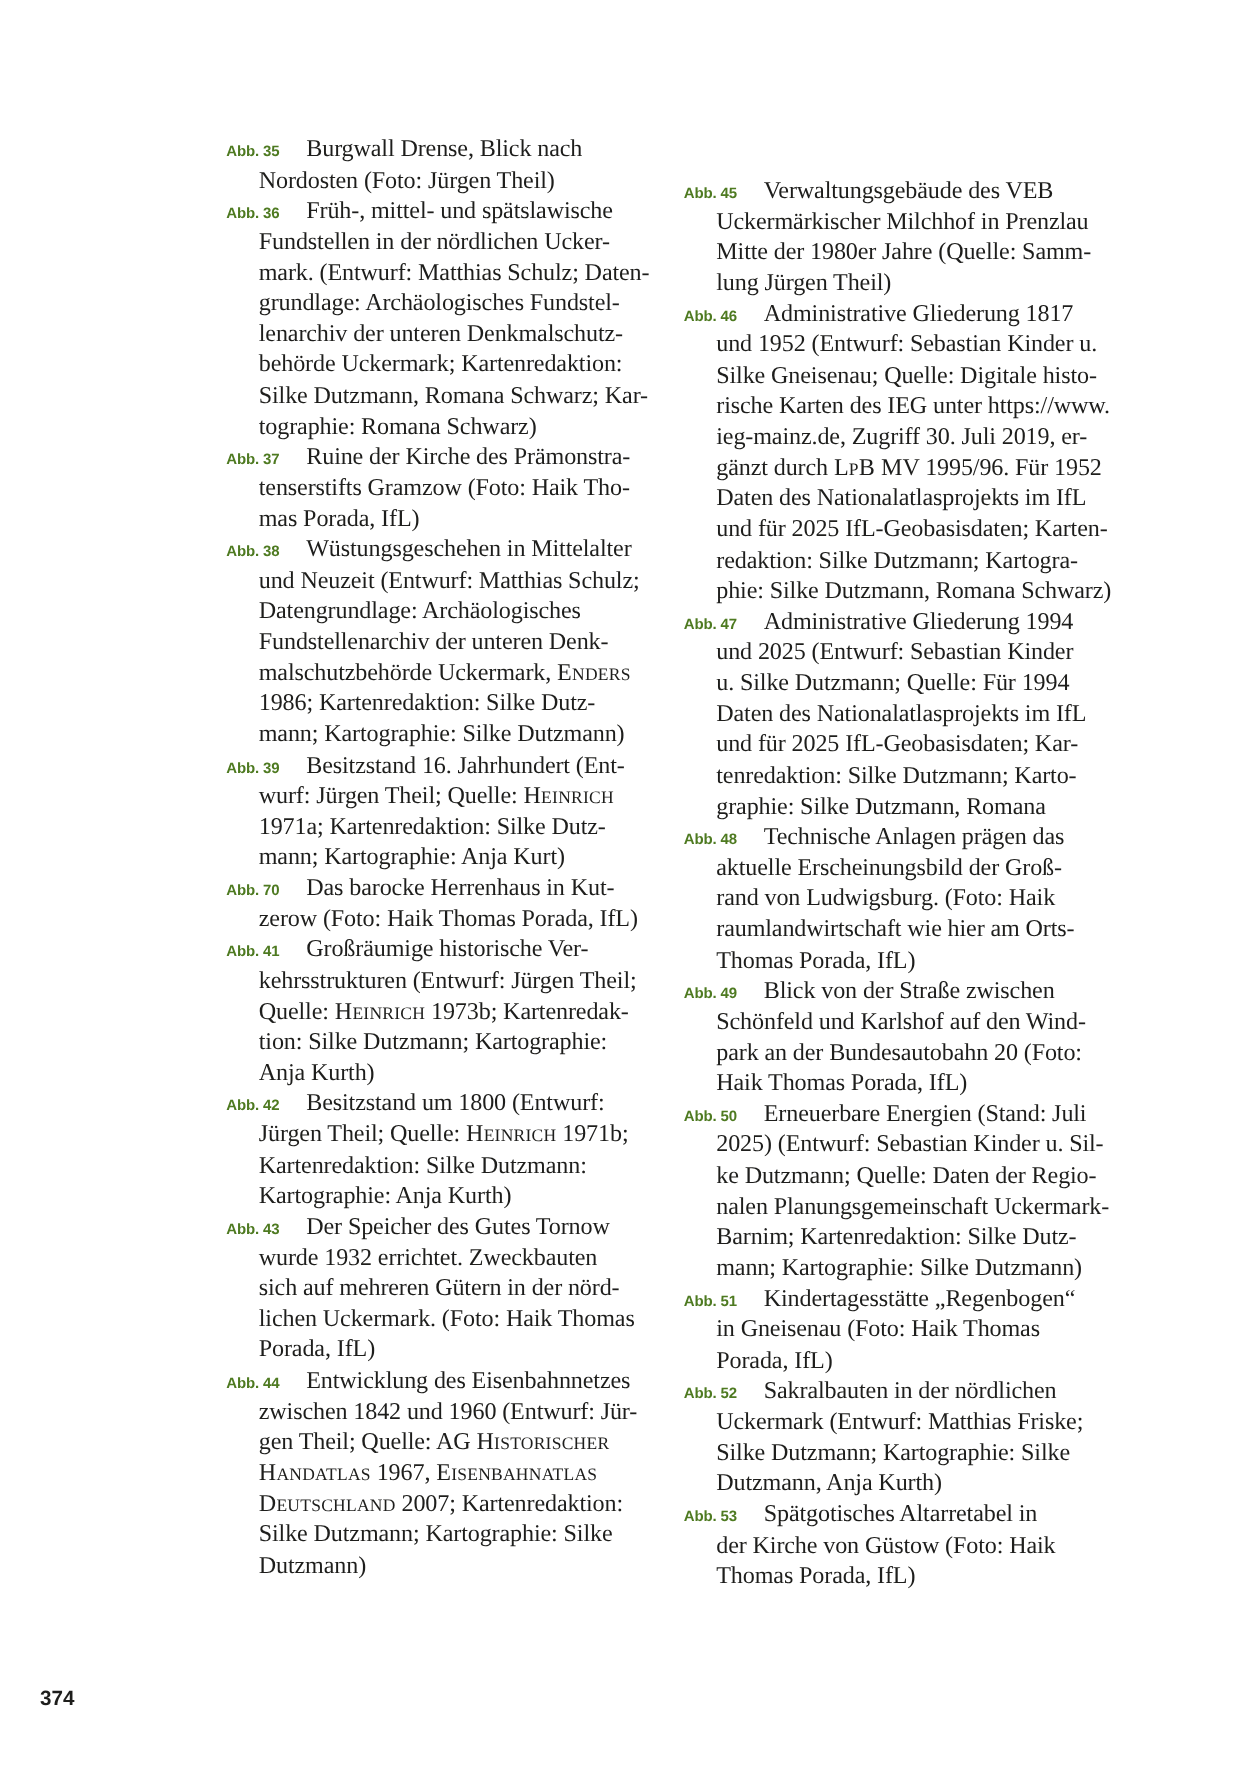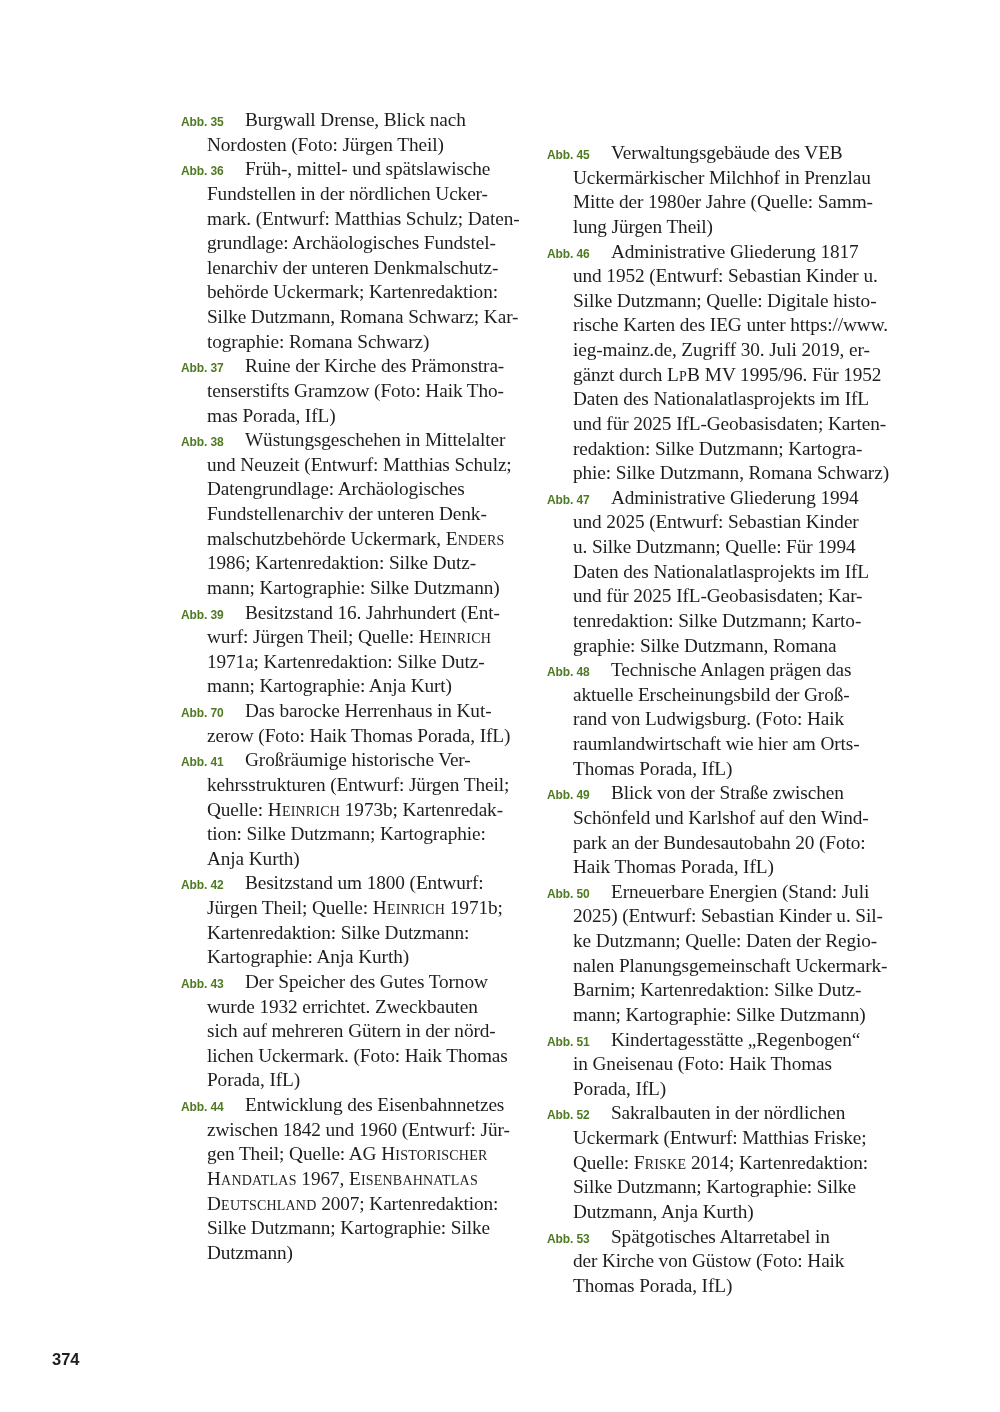--- a/index.html
+++ b/index.html
@@ -36,21 +36,21 @@
     display: inline-block;
     width: 56px;
     margin-right: 8px;
   }
   .sc {
     font-variant-caps: small-caps;
     letter-spacing: 0.2px;
   }
   .page-number {
     position: absolute;
-    left: 52px;
+    left: 32px;
     top: 1350px;
     font-family: "Liberation Sans", sans-serif;
     font-weight: bold;
     font-size: 16.5px;
     color: var(--ink, #1e1e1c);
   }
 </style>
 </head>
 <body style="--accent: #4e7a21; --ink: #1e1e1c;">
 
@@ -127,21 +127,21 @@
   <section class="col" id="col-right">
       <div>
         <div class="line first"><span class="fig-label">Abb. 45</span>Verwaltungsgebäude des VEB</div>
         <div class="line cont">Uckermärkischer Milchhof in Prenzlau</div>
         <div class="line cont">Mitte der 1980er Jahre (Quelle: Samm-</div>
         <div class="line cont">lung Jürgen Theil)</div>
       </div>
       <div>
         <div class="line first"><span class="fig-label">Abb. 46</span>Administrative Gliederung 1817</div>
         <div class="line cont">und 1952 (Entwurf: Sebastian Kinder u.</div>
-        <div class="line cont">Silke Dutzmann; Quelle: Digitale histo-</div>
+        <div class="line cont">Silke Gneisenau; Quelle: Digitale histo-</div>
         <div class="line cont">rische Karten des IEG unter https://www.</div>
         <div class="line cont">ieg-mainz.de, Zugriff 30. Juli 2019, er-</div>
         <div class="line cont">gänzt durch <span class="sc">LpB</span> MV 1995/96. Für 1952</div>
         <div class="line cont">Daten des Nationalatlasprojekts im IfL</div>
         <div class="line cont">und für 2025 IfL-Geobasisdaten; Karten-</div>
         <div class="line cont">redaktion: Silke Dutzmann; Kartogra-</div>
         <div class="line cont">phie: Silke Dutzmann, Romana Schwarz)</div>
       </div>
       <div>
         <div class="line first"><span class="fig-label">Abb. 47</span>Administrative Gliederung 1994</div>
@@ -174,21 +174,20 @@
         <div class="line cont">mann; Kartographie: Silke Dutzmann)</div>
       </div>
       <div>
         <div class="line first"><span class="fig-label">Abb. 51</span>Kindertagesstätte „Regenbogen“</div>
         <div class="line cont">in Gneisenau (Foto: Haik Thomas</div>
         <div class="line cont">Porada, IfL)</div>
       </div>
       <div>
         <div class="line first"><span class="fig-label">Abb. 52</span>Sakralbauten in der nördlichen</div>
         <div class="line cont">Uckermark (Entwurf: Matthias Friske;</div>
-        <div class="line cont">Quelle: <span class="sc">Friske</span> 2014; Kartenredaktion:</div>
         <div class="line cont">Silke Dutzmann; Kartographie: Silke</div>
         <div class="line cont">Dutzmann, Anja Kurth)</div>
       </div>
       <div>
         <div class="line first"><span class="fig-label">Abb. 53</span>Spätgotisches Altarretabel in</div>
         <div class="line cont">der Kirche von Güstow (Foto: Haik</div>
         <div class="line cont">Thomas Porada, IfL)</div>
       </div>
     </section>
   <div class="page-number">374</div>

